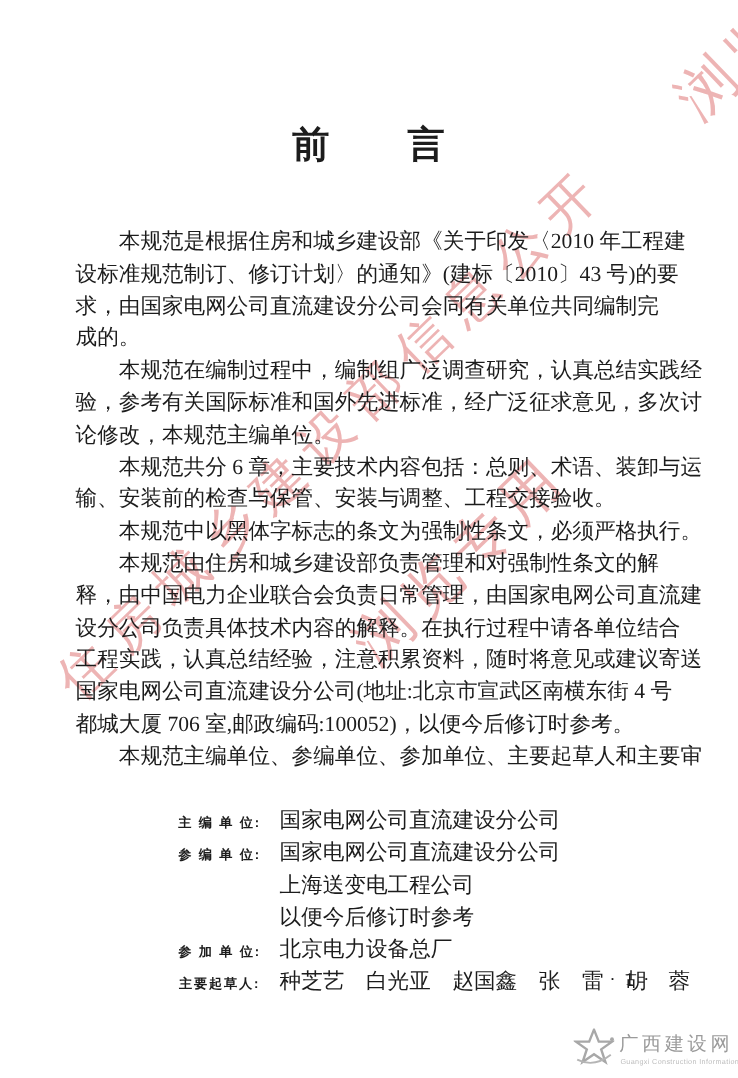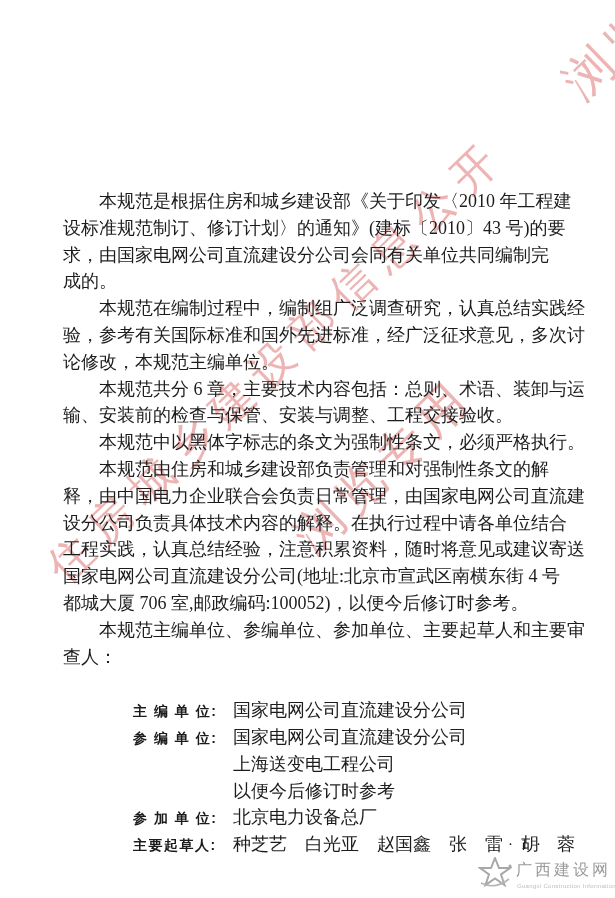--- a/index.html
+++ b/index.html
@@ -38,21 +38,21 @@
   .textblock{
     position:absolute;left:63px;top:188px;width:492px;
     font-size:18px;line-height:26.8px;
   }
   .bline{white-space:pre;height:26.8px;}
 
   .credit-row{white-space:pre;height:26.8px;}
   .credit-label{
     display:inline-block;min-width:100px;margin-left:34px;
     font-family:"Liberation Sans","DejaVu Sans",sans-serif;
-    font-weight:bold;font-size:14px;letter-spacing:1.5px;white-space:pre;
+    font-weight:bold;font-size:11px;letter-spacing:1.5px;white-space:pre;text-align:center;
   }
   .credit-value{white-space:pre;}
 
   .page-number{
     height:26.8px;text-align:right;padding-right:12px;
     font-size:15px;letter-spacing:2px;
   }
 
   
   .site-logo{
@@ -75,40 +75,40 @@
 <body>
 
 <div class="page">
 
   <div class="wm wm-a">住房城乡建设部信息公开</div>
   <div class="wm wm-b">浏览专用</div>
   <div class="wm wm-c">浏览</div>
 
   <div class="ink">
 
+    <div class="doc-title">前　　言</div>
 
     <div class="textblock">
       <div class="bline">　　本规范是根据住房和城乡建设部《关于印发〈2010 年工程建</div>
       <div class="bline">设标准规范制订、修订计划〉的通知》(建标〔2010〕43 号)的要</div>
       <div class="bline">求，由国家电网公司直流建设分公司会同有关单位共同编制完</div>
       <div class="bline">成的。</div>
       <div class="bline">　　本规范在编制过程中，编制组广泛调查研究，认真总结实践经</div>
       <div class="bline">验，参考有关国际标准和国外先进标准，经广泛征求意见，多次讨</div>
       <div class="bline">论修改，本规范主编单位。</div>
       <div class="bline">　　本规范共分 6 章，主要技术内容包括：总则、术语、装卸与运</div>
       <div class="bline">输、安装前的检查与保管、安装与调整、工程交接验收。</div>
       <div class="bline">　　本规范中以黑体字标志的条文为强制性条文，必须严格执行。</div>
       <div class="bline">　　本规范由住房和城乡建设部负责管理和对强制性条文的解</div>
       <div class="bline">释，由中国电力企业联合会负责日常管理，由国家电网公司直流建</div>
       <div class="bline">设分公司负责具体技术内容的解释。在执行过程中请各单位结合</div>
       <div class="bline">工程实践，认真总结经验，注意积累资料，随时将意见或建议寄送</div>
       <div class="bline">国家电网公司直流建设分公司(地址:北京市宣武区南横东街 4 号</div>
       <div class="bline">都城大厦 706 室,邮政编码:100052)，以便今后修订时参考。</div>
       <div class="bline">　　本规范主编单位、参编单位、参加单位、主要起草人和主要审</div>
-      <div class="bline">查人：</div>
 
       <div class="credit-row">
         <span class="credit-label">主 编 单 位:</span><span class="credit-value">国家电网公司直流建设分公司</span>
       </div>
       <div class="credit-row">
         <span class="credit-label">参 编 单 位:</span><span class="credit-value">国家电网公司直流建设分公司</span>
       </div>
       <div class="credit-row">
         <span class="credit-label"></span><span class="credit-value">上海送变电工程公司</span>
       </div>

